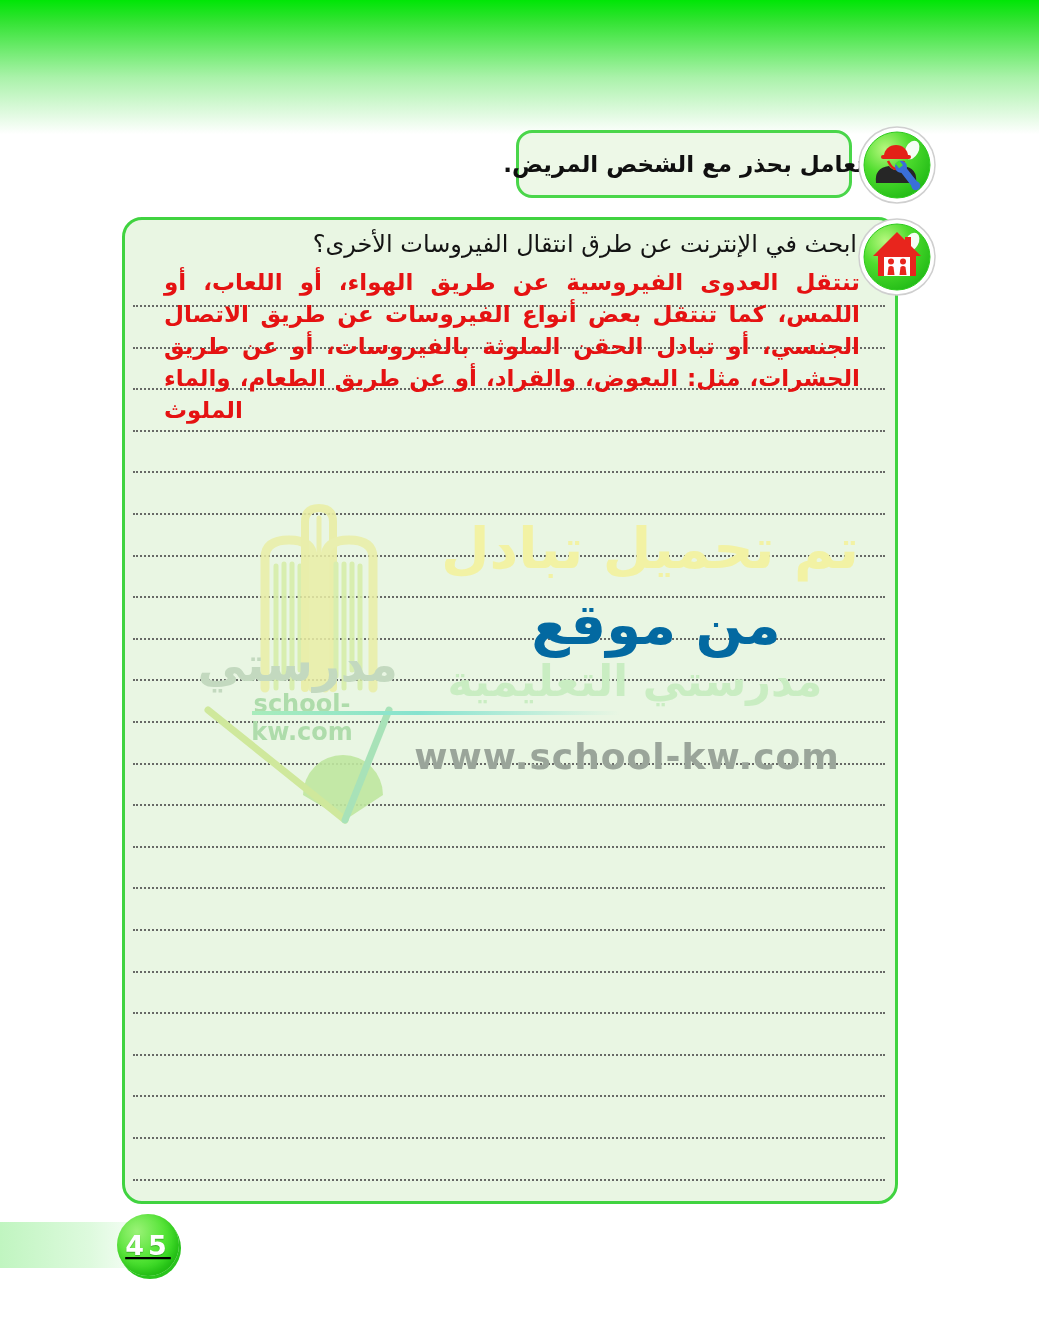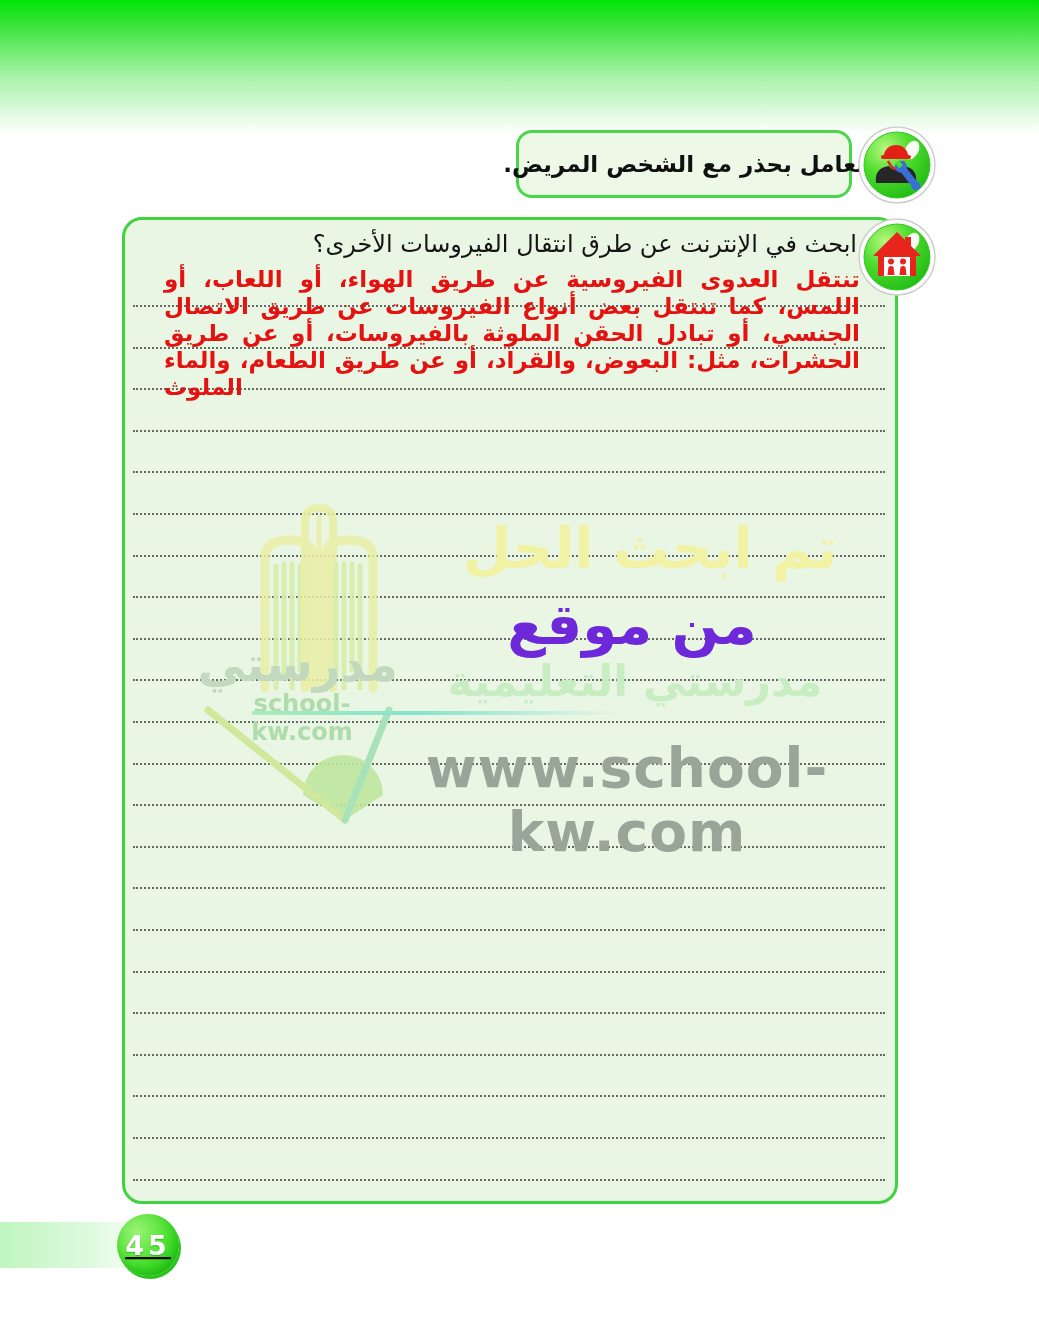--- a/index.html
+++ b/index.html
@@ -39,30 +39,30 @@
     border-top:2px dotted #474747;opacity:.8;
   }
   .question{
     position:absolute;left:250px;top:230px;width:607px;
     direction:rtl;text-align:right;
     font-size:24px;color:#141414;white-space:nowrap;
   }
   .answer{
     position:absolute;left:164px;top:266px;width:696px;
     direction:rtl;text-align:justify;text-align-last:left;
-    font-weight:bold;font-size:23px;line-height:27px;color:#e51212;
+    font-weight:bold;font-size:23px;line-height:32px;color:#e51212;
   }
   
   .orb{position:absolute;width:80px;height:80px;}
   
   .wm{position:absolute;pointer-events:none;direction:rtl;text-align:center;font-weight:bold;}
   .wm-headline{left:430px;top:516px;width:440px;font-size:56px;color:#f2f2a4;}
-  .wm-subline{left:412px;top:592px;width:440px;font-size:56px;color:#6d28d9;}
+  .wm-subline{left:436px;top:592px;width:440px;font-size:56px;color:#0369a1;}
   .wm-sitename{left:398px;top:656px;width:474px;font-size:43px;color:#c9edc2;}
-  .wm-url{left:385px;top:736px;width:484px;font-size:55px;color:#9aa59a;direction:ltr;letter-spacing:1px;text-align:center;}
+  .wm-url{left:385px;top:736px;width:484px;font-size:36px;color:#9aa59a;direction:ltr;letter-spacing:1px;text-align:center;}
   .wm-logoname{left:198px;top:636px;width:200px;font-size:48px;color:#c3d9bf;}
   .wm-logourl{left:222px;top:690px;width:160px;font-size:24px;color:#aedcab;direction:ltr;}
   .logo-svg{position:absolute;left:243px;top:498px;pointer-events:none;}
   .vee-svg{position:absolute;left:200px;top:702px;pointer-events:none;}
   .teal-line{
     position:absolute;left:252px;top:711px;width:368px;height:4px;
     background:linear-gradient(90deg,#a8ecbb 0%,#86e3cf 45%,rgba(134,227,207,0) 100%);
     pointer-events:none;
   }
   
@@ -190,21 +190,21 @@
   </svg>
   <div class="wm wm-logoname">مدرستي</div>
   <div class="wm wm-logourl">school-kw.com</div>
   <svg class="vee-svg" width="196" height="128" viewBox="0 0 196 128">
     <path d="M103,93 A40,40 0 0 1 183,93 L145,118 Z" fill="#bfe79e" opacity="0.9"></path>
     <line x1="8" y1="8" x2="145" y2="118" stroke="#cfe89c" stroke-width="7" stroke-linecap="round"></line>
     <line x1="145" y1="118" x2="189" y2="8" stroke="#a8e2b8" stroke-width="7" stroke-linecap="round"></line>
   </svg>
   <div class="teal-line"></div>
 
-  <div class="wm wm-headline">تم ابحث الحل</div>
+  <div class="wm wm-headline">تم تحميل تبادل</div>
   <div class="wm wm-subline">من موقع</div>
   <div class="wm wm-sitename">مدرستي التعليمية</div>
   <div class="wm wm-url">www.school-kw.com</div>
 
   <div class="page-band"></div>
   <div class="page-badge">
     <span>45</span>
   </div>
 
 </div>

